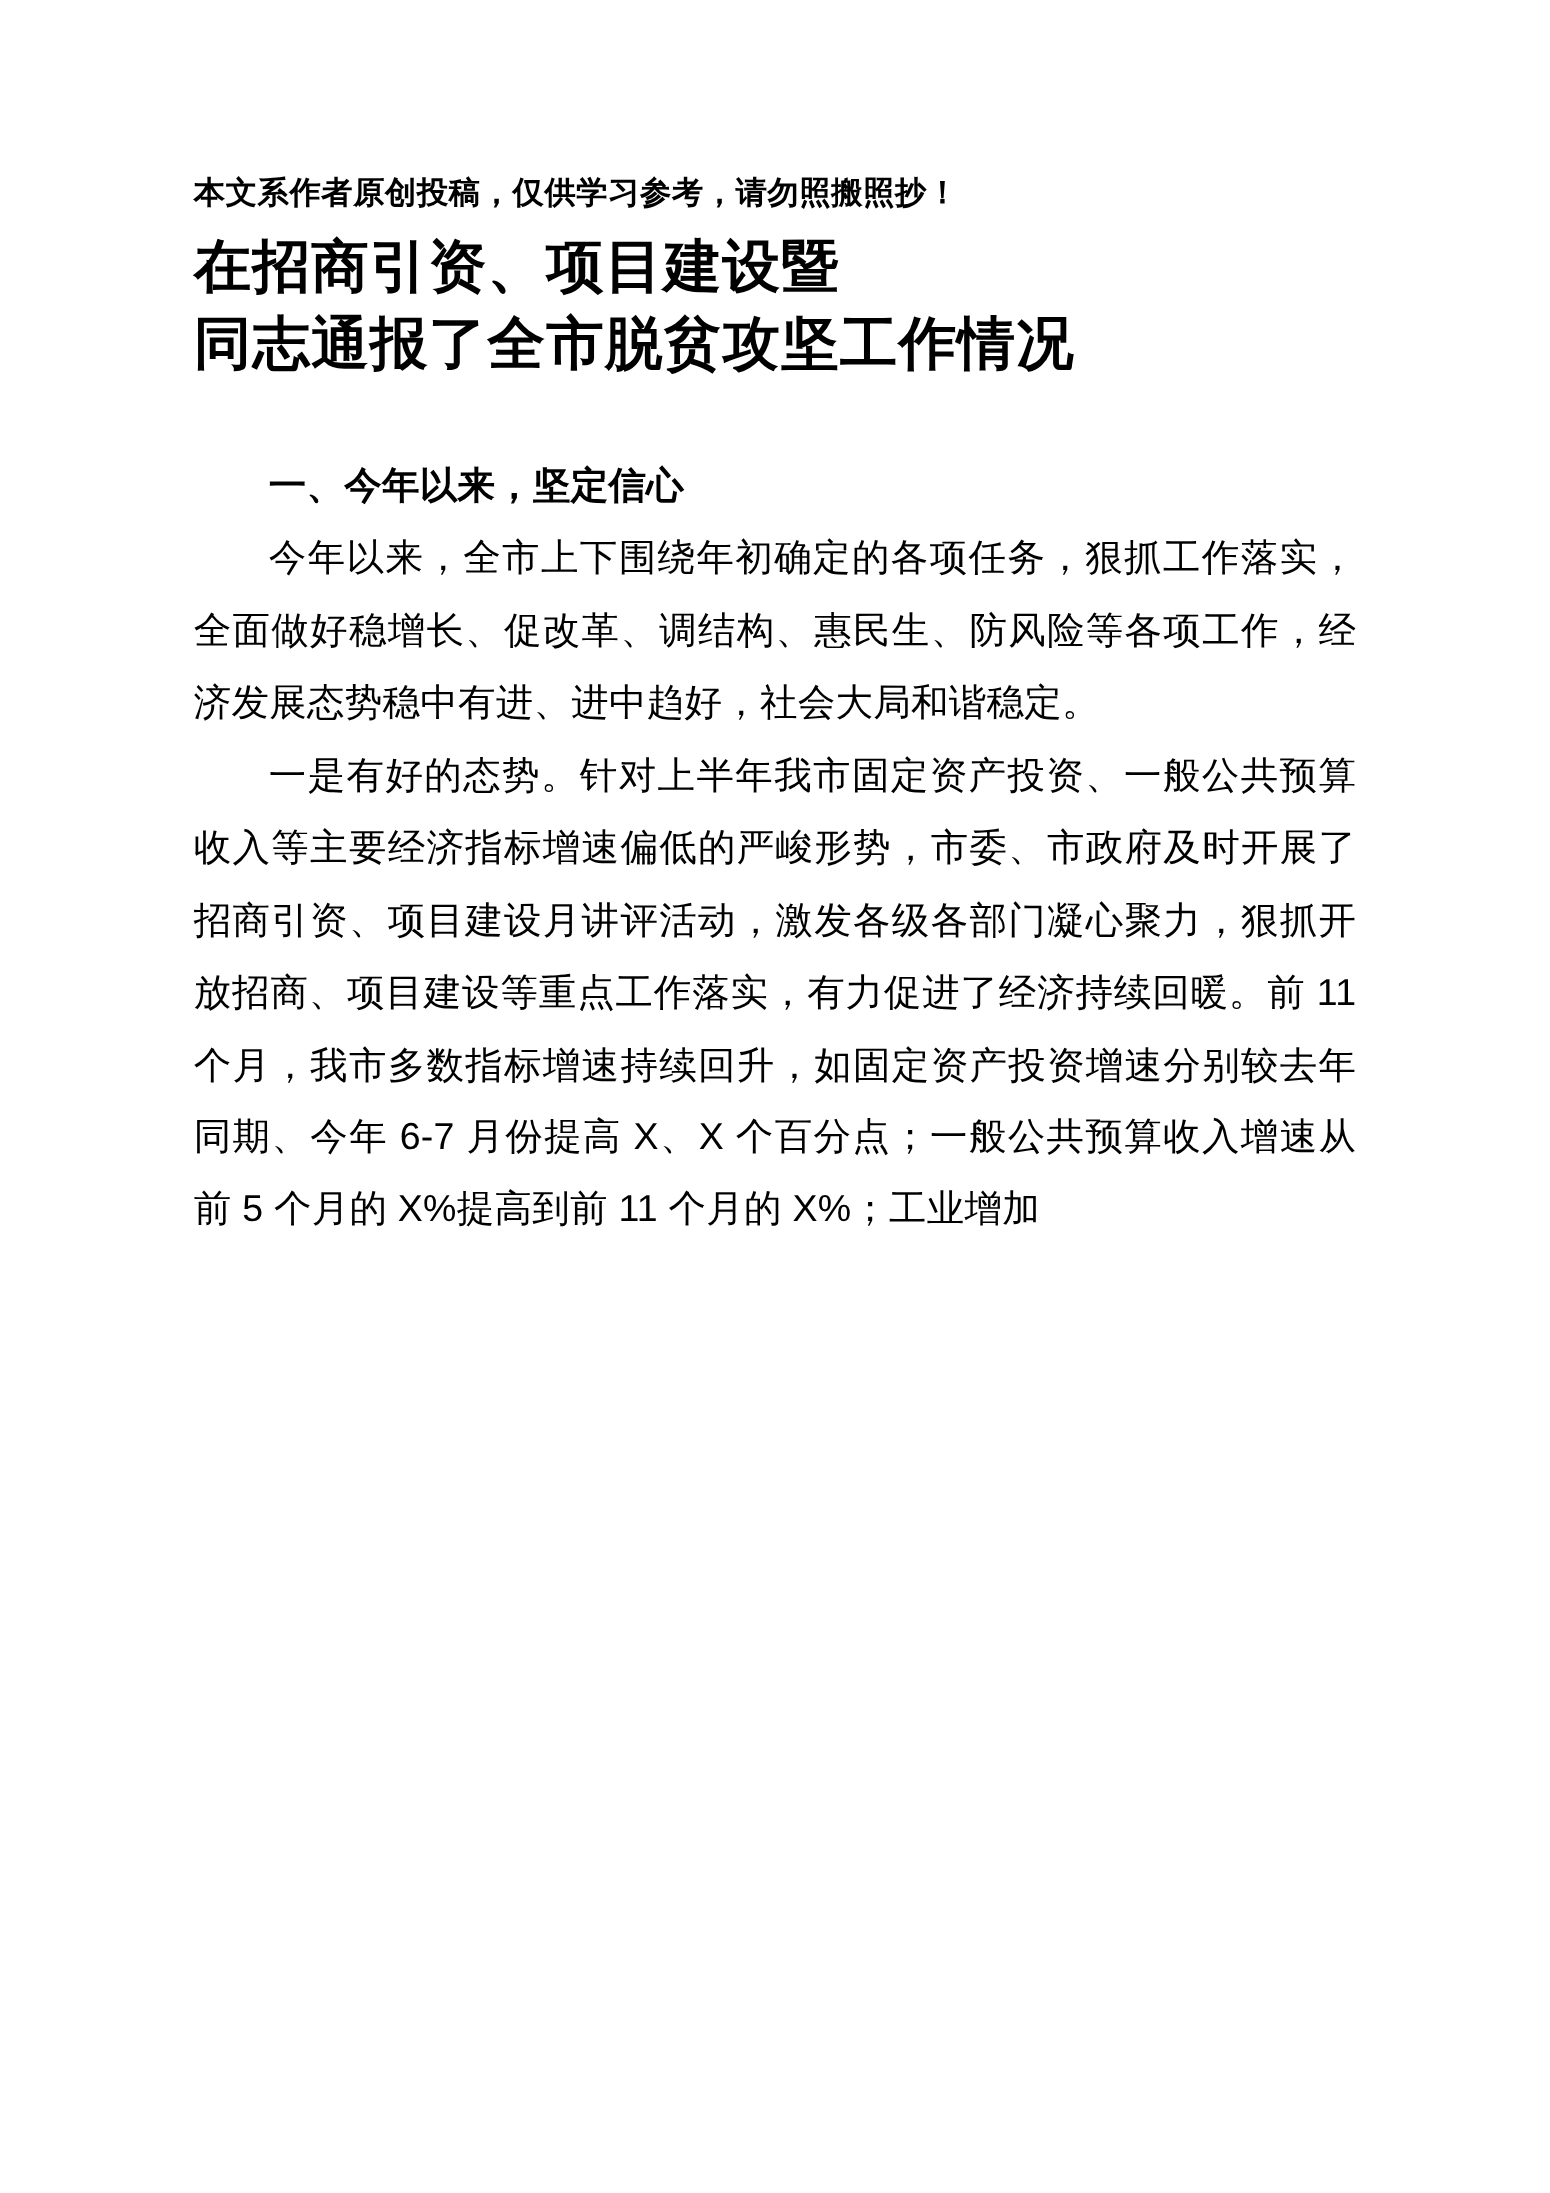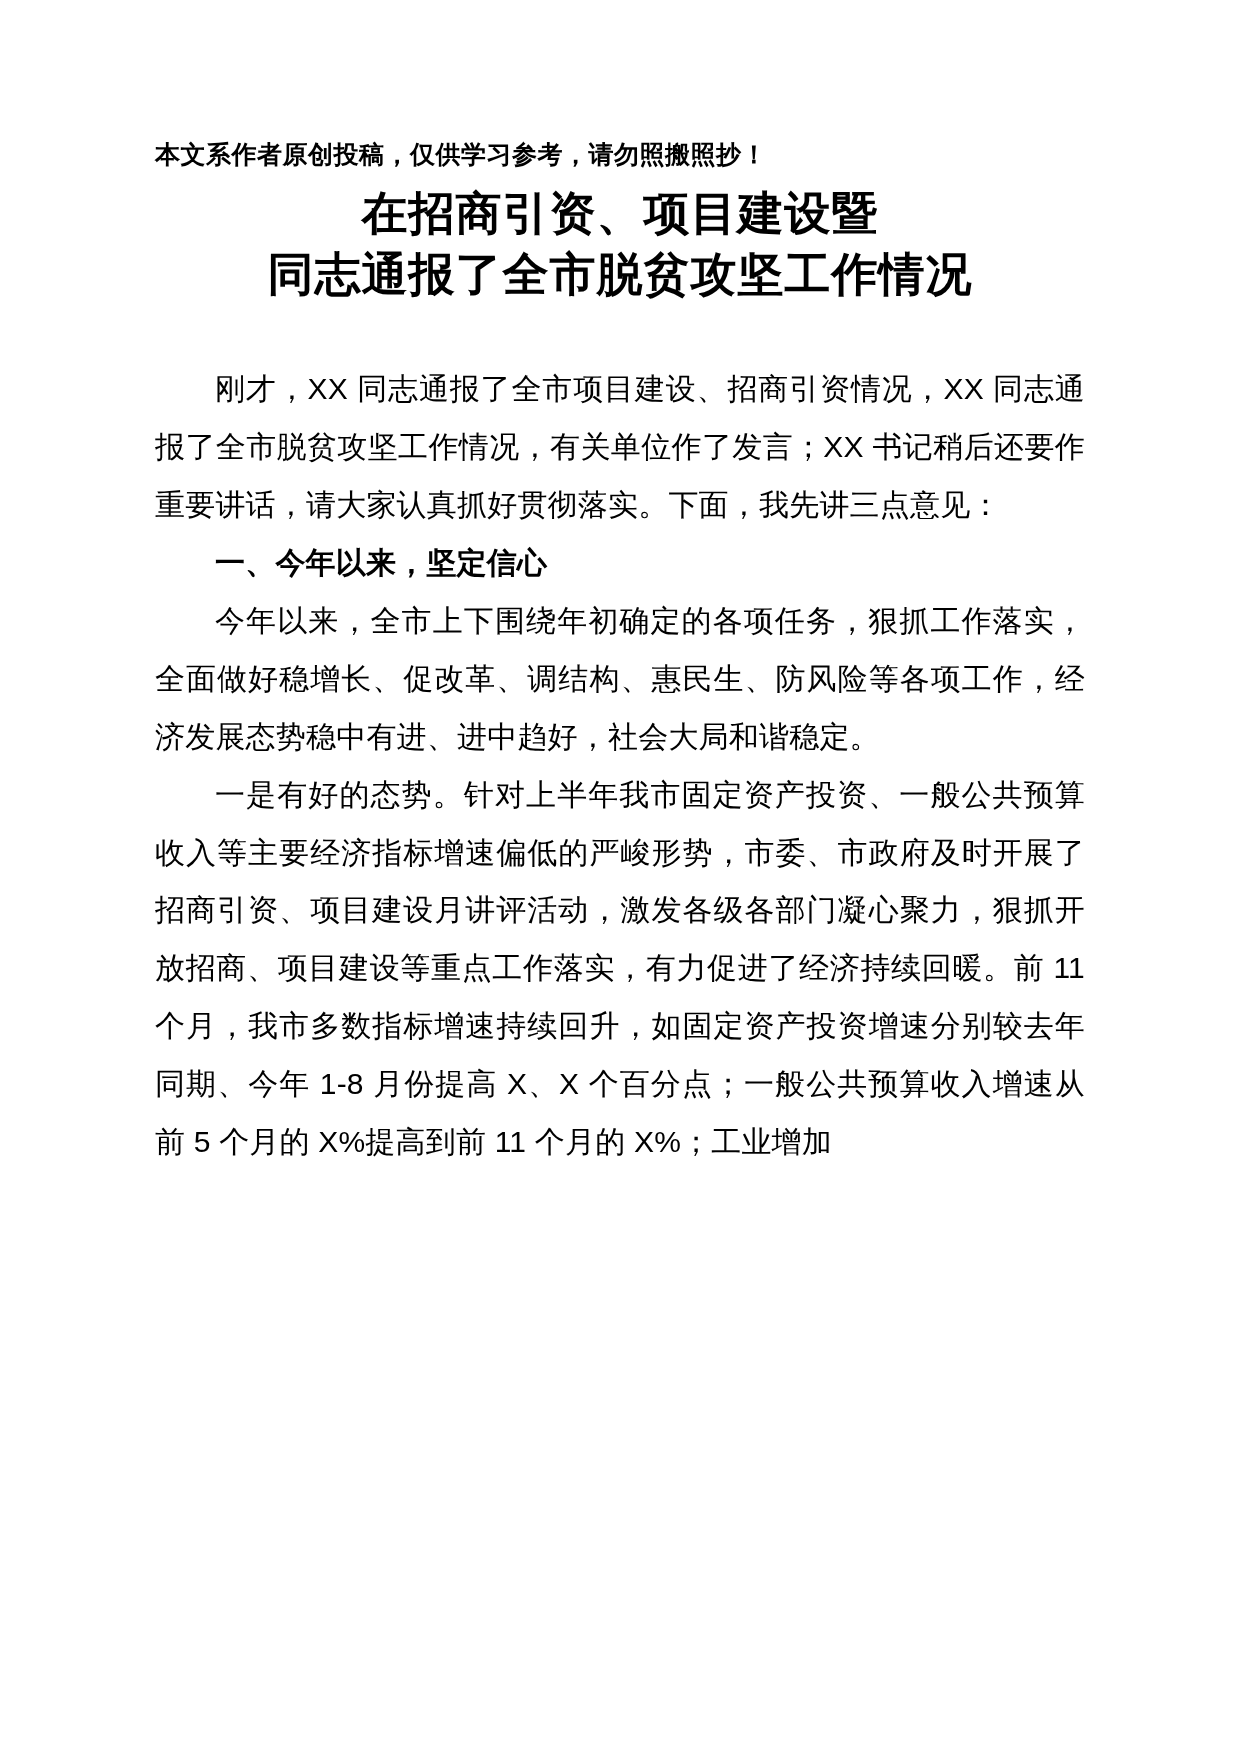--- a/index.html
+++ b/index.html
@@ -32,21 +32,20 @@
   .notice {
     margin-top: 139px;
     font-size: 25px;
     font-weight: 700;
     letter-spacing: 0.5px;
     line-height: 1.2;
     white-space: nowrap;
   }
   .doc-title {
     margin-top: 14px;
-    text-align: center;
     font-size: 46px;
     font-weight: 700;
     line-height: 1.32;
     letter-spacing: 1px;
   }
   .doc-title .tline {
     display: block;
   }
   .body-block {
     margin-top: 56px;
@@ -80,23 +79,22 @@
     <div class="notice">本文系作者原创投稿，仅供学习参考，请勿照搬照抄！</div>
 
     <div class="doc-title">
       <span class="tline">在招商引资、项目建设暨</span>
       <span class="tline">同志通报了全市脱贫攻坚工作情况</span>
     </div>
 
     <div class="body-block">
 
 
-      <p class="para indent">刚才，XX 同志通报了全市项目建设、招商引资情况，XX 同志通报了全市脱贫攻坚工作情况，有关单位作了发言；XX 书记稍后还要作重要讲话，请大家认真抓好贯彻落实。下面，我先讲三点意见：</p>
 
       <p class="heading">一、今年以来，坚定信心</p>
 
       <p class="para indent">今年以来，全市上下围绕年初确定的各项任务，狠抓工作落实，全面做好稳增长、促改革、调结构、惠民生、防风险等各项工作，经济发展态势稳中有进、进中趋好，社会大局和谐稳定。</p>
 
-      <p class="para indent">一是有好的态势。针对上半年我市固定资产投资、一般公共预算收入等主要经济指标增速偏低的严峻形势，市委、市政府及时开展了招商引资、项目建设月讲评活动，激发各级各部门凝心聚力，狠抓开放招商、项目建设等重点工作落实，有力促进了经济持续回暖。前 11 个月，我市多数指标增速持续回升，如固定资产投资增速分别较去年同期、今年 1-8 月份提高 X、X 个百分点；一般公共预算收入增速从前 5 个月的 X%提高到前 11 个月的 X%；工业增加</p>
+      <p class="para indent">一是有好的态势。针对上半年我市固定资产投资、一般公共预算收入等主要经济指标增速偏低的严峻形势，市委、市政府及时开展了招商引资、项目建设月讲评活动，激发各级各部门凝心聚力，狠抓开放招商、项目建设等重点工作落实，有力促进了经济持续回暖。前 11 个月，我市多数指标增速持续回升，如固定资产投资增速分别较去年同期、今年 6-7 月份提高 X、X 个百分点；一般公共预算收入增速从前 5 个月的 X%提高到前 11 个月的 X%；工业增加</p>
 
     </div>
   </div>
 </div>
 
 </body></html>

